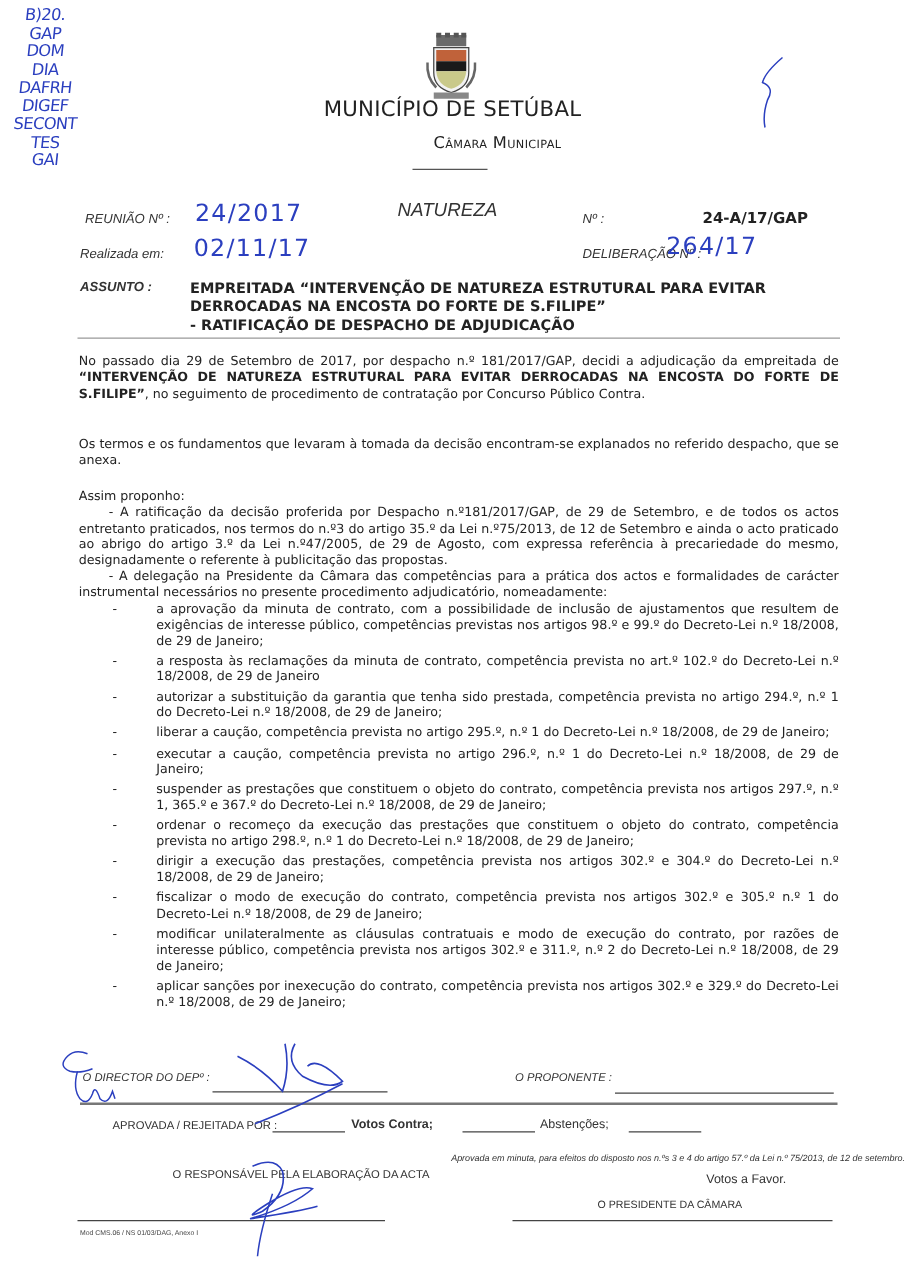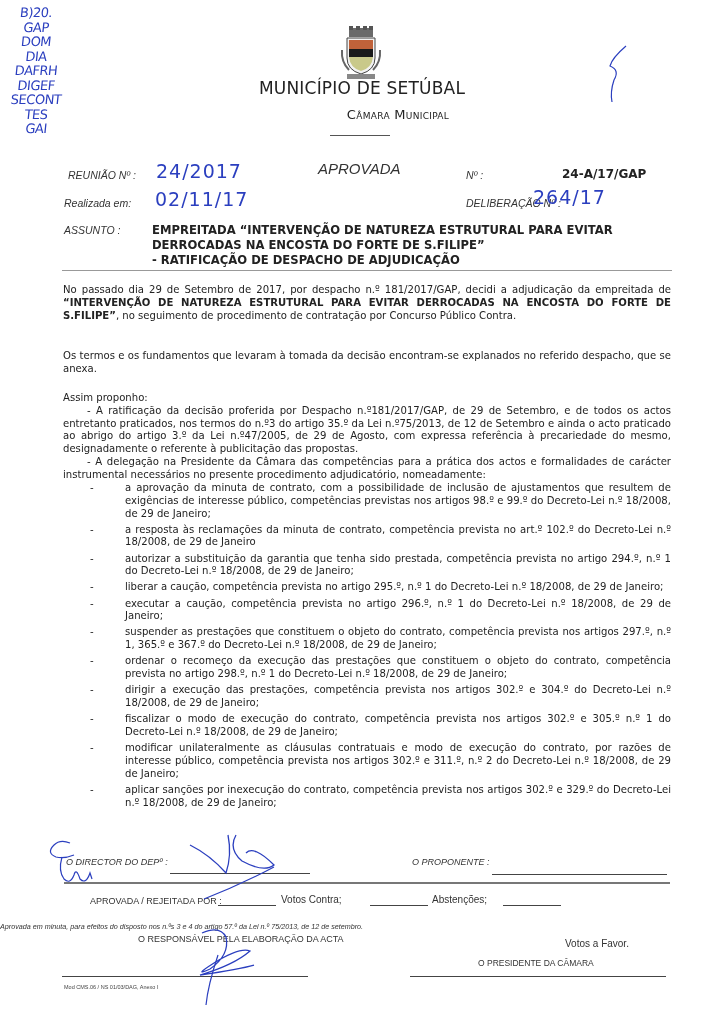--- a/index.html
+++ b/index.html
@@ -30,21 +30,21 @@
   .indent { text-indent: 24px; }
   .items { left: 90px; width: 581px; font-family: "DejaVu Sans", sans-serif; font-size: 10.1px; line-height: 12.8px; color: #222; }
   .item { position: relative; padding-left: 35px; text-align: justify; margin-bottom: 3.3px; }
   .item .dash { position: absolute; left: 0; top: 0; }
   
   .foot-lbl { font-family: "Liberation Sans", sans-serif; font-style: italic; font-size: 9px; color: #333; }
   .line { height: 1px; background: #444; }
   .thick { height: 2px; background: #777; }
   .vote { font-family: "Liberation Sans", sans-serif; font-size: 10px; color: #333; }
   .sc { font-variant: small-caps; font-size: 9px; margin-top: 32px; }
-  .note { left: 0; width: 724px; top: 922px; text-align: left; font-family: "Liberation Sans", sans-serif; font-style: italic; font-size: 7.2px; color: #333; }
+  .note { left: 0; width: 724px; top: 922px; text-align: right; font-family: "Liberation Sans", sans-serif; font-style: italic; font-size: 7.2px; color: #333; }
   .sig-lbl { font-family: "Liberation Sans", sans-serif; font-size: 8.5px; color: #333; }
   .mod { left: 64px; top: 984px; font-family: "Liberation Sans", sans-serif; font-size: 5.5px; color: #444; }
   svg.sig { position: absolute; overflow: visible; }
 </style>
 </head>
 <body>
 
 <div class="abs routing hw">
   <div>B)20.</div>
   <div>GAP</div>
@@ -77,30 +77,30 @@
 <div class="abs muni">MUNICÍPIO DE SETÚBAL</div>
 <div class="abs camara">Câmara Municipal</div>
 <div class="abs hdr-rule"></div>
 
 <svg class="sig" style="left:596px;top:44px" width="40" height="60">
   <path d="M30 2 Q16 14 14 22 Q24 26 18 36 Q14 48 16 58" stroke="#2b3fbf" stroke-width="1.2" fill="none"></path>
 </svg>
 
 <div class="abs lbl" style="left:68px;top:169px;">REUNIÃO Nº :</div>
 <div class="abs hw hwval" style="left:156px;top:160px;">24/2017</div>
-<div class="abs proposta">APROVADA</div>
+<div class="abs proposta">NATUREZA</div>
 <div class="abs lbl" style="left:466px;top:169px;">Nº :</div>
 <div class="abs numval">24-A/17/GAP</div>
 
 <div class="abs lbl" style="left:64px;top:197px;">Realizada em:</div>
 <div class="abs hw hwval" style="left:155px;top:188px;">02/11/17</div>
 <div class="abs lbl" style="left:466px;top:197px;">DELIBERAÇÃO Nº :</div>
 <div class="abs hw hwval" style="left:533px;top:186px;">264/17</div>
 
-<div class="abs lbl" style="left:64px;top:224px;">ASSUNTO :</div>
+<div class="abs lbl" style="left:64px;top:224px;font-weight:bold;">ASSUNTO :</div>
 <div class="abs assunto-text">
   <span>EMPREITADA “INTERVENÇÃO DE NATUREZA ESTRUTURAL PARA EVITAR</span>
   <span>DERROCADAS NA ENCOSTA DO FORTE DE S.FILIPE”</span>
   <span>- RATIFICAÇÃO DE DESPACHO DE ADJUDICAÇÃO</span>
 </div>
 <div class="abs subj-rule"></div>
 
 <div class="abs body" style="top:284px;">
   <p><span>No passado dia 29 de Setembro de 2017, por despacho n.º 181/2017/GAP, decidi a adjudicação da empreitada de </span><b>“INTERVENÇÃO DE NATUREZA ESTRUTURAL PARA EVITAR DERROCADAS NA ENCOSTA DO FORTE DE S.FILIPE”</b><span>, no seguimento de procedimento de contratação por Concurso Público Contra.</span></p>
 </div>
@@ -131,21 +131,21 @@
 
 <div class="abs foot-lbl" style="left:66px;top:857px;">O DIRECTOR DO DEPº :</div>
 <div class="abs line" style="left:170px;top:873px;width:140px;"></div>
 <div class="abs foot-lbl" style="left:412px;top:857px;">O PROPONENTE :</div>
 <div class="abs line" style="left:492px;top:874px;width:175px;"></div>
 
 <div class="abs thick" style="left:64px;top:882px;width:606px;"></div>
 
 <div class="abs vote" style="left:90px;top:895px;"><span class="sc">APROVADA / REJEITADA POR :</span></div>
 <div class="abs line" style="left:218px;top:905px;width:58px;"></div>
-<div class="abs vote" style="left:281px;top:894px;">Votos Contra;</div>
+<div class="abs vote" style="left:281px;top:894px;font-weight:bold;">Votos Contra;</div>
 <div class="abs line" style="left:370px;top:905px;width:58px;"></div>
 <div class="abs vote" style="left:432px;top:894px;">Abstenções;</div>
 <div class="abs line" style="left:503px;top:905px;width:58px;"></div>
 <div class="abs vote" style="left:565px;top:894px;margin-top:44px;">Votos a Favor.</div>
 
 <div class="abs note">Aprovada em minuta, para efeitos do disposto nos n.ºs 3 e 4 do artigo 57.º da Lei n.º 75/2013, de 12 de setembro.</div>
 
 <div class="abs sig-lbl" style="left:138px;top:934px;"><span class="sc">O RESPONSÁVEL PELA ELABORAÇÃO DA ACTA</span></div>
 <div class="abs sig-lbl" style="left:478px;top:934px;margin-top:24px;">O PRESIDENTE DA CÂMARA</div>
 <div class="abs line" style="left:62px;top:976px;width:246px;"></div>

